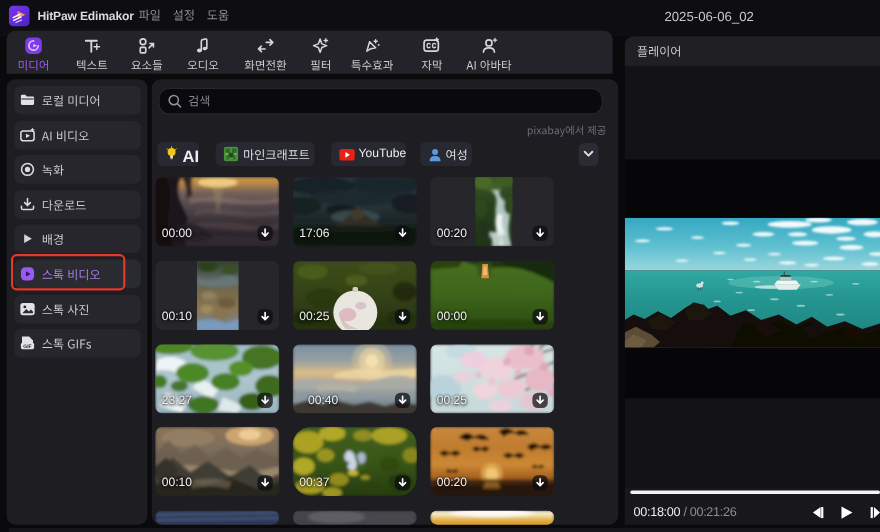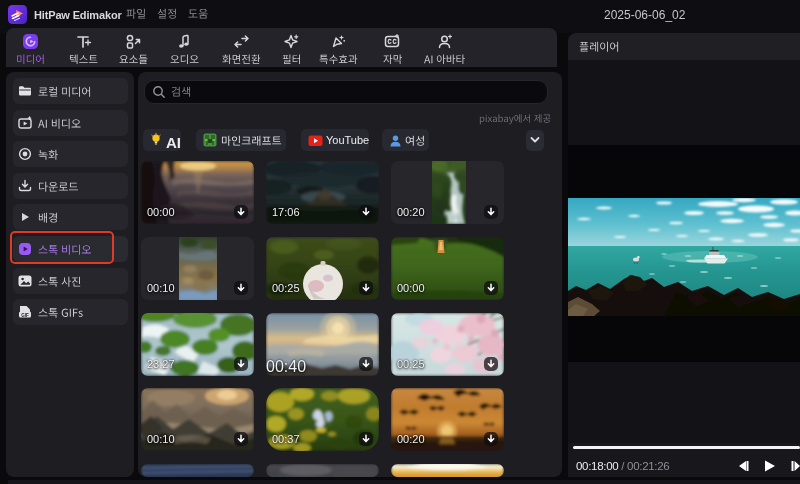--- a/index.html
+++ b/index.html
@@ -432,21 +432,21 @@
           <rect width="113" height="63" fill="url(#t8)"></rect>
           <circle cx="72" cy="15" r="6" fill="#fff8e0"></circle>
           <circle cx="72" cy="15" r="12" fill="#f8e0a8" opacity="0.6"></circle>
           <circle cx="72" cy="15" r="18" fill="#ecd098" opacity="0.35"></circle>
           <path d="M40 26 Q60 20 84 24 L113 22 L113 30 L70 32 Q50 32 36 30 Z" fill="#f0dca8" opacity="0.7"></path>
           <path d="M0 33 Q20 29 40 33 T80 31 T113 33 L113 43 Q80 39 50 43 T0 41 Z" fill="#a4aaa8" opacity="0.85"></path>
           <path d="M0 43 Q30 39 60 44 T113 41 L113 51 Q70 47 30 51 T0 51 Z" fill="#8e9aa0" opacity="0.85"></path>
           <path d="M20 38 Q40 34 60 38 L56 44 Q38 40 24 44 Z" fill="#c0b8a0" opacity="0.6"></path>
           <path d="M0 55 L12 51 L26 55 L40 51 L56 55 L70 52 L84 56 L98 52 L113 55 L113 63 L0 63 Z" fill="#3e3830"></path>
         </g>
-      </svg><div class="abs" style="left:0;top:45px;font-size:16px;color:#f2f2f4;text-shadow:0 1px 3px rgba(0,0,0,.95),0 0 2px rgba(0,0,0,.8)">00:40</div><div class="abs" style="left:93px;top:44px;width:14px;height:14px;background:rgba(12,12,16,.72);border-radius:5px"><svg width="14" height="14" viewBox="0 0 14 14">
+      </svg><div class="abs" style="left:14px;top:45px;font-size:11px;color:#f2f2f4;text-shadow:0 1px 3px rgba(0,0,0,.95),0 0 2px rgba(0,0,0,.8)">00:40</div><div class="abs" style="left:93px;top:44px;width:14px;height:14px;background:rgba(12,12,16,.72);border-radius:5px"><svg width="14" height="14" viewBox="0 0 14 14">
           <path d="M7 3.2 L7 9.2 M4.3 6.8 L7 9.6 L9.7 6.8" stroke="#fff" stroke-width="1.5" fill="none" stroke-linecap="round" stroke-linejoin="round"></path>
         </svg></div></div>
     <div class="abs" style="left:391px;top:312.5px;width:113px;height:63px;border-radius:7px;overflow:hidden"><svg width="113" height="63" viewBox="0 0 113 63">
         <g filter="url(#fb)">
           <defs>
             <linearGradient id="t9" x1="0" y1="0" x2="0" y2="1">
               <stop offset="0" stop-color="#d6e6e4"></stop>
               <stop offset="0.5" stop-color="#cee0e0"></stop>
               <stop offset="1" stop-color="#c6d8da"></stop>
             </linearGradient>

